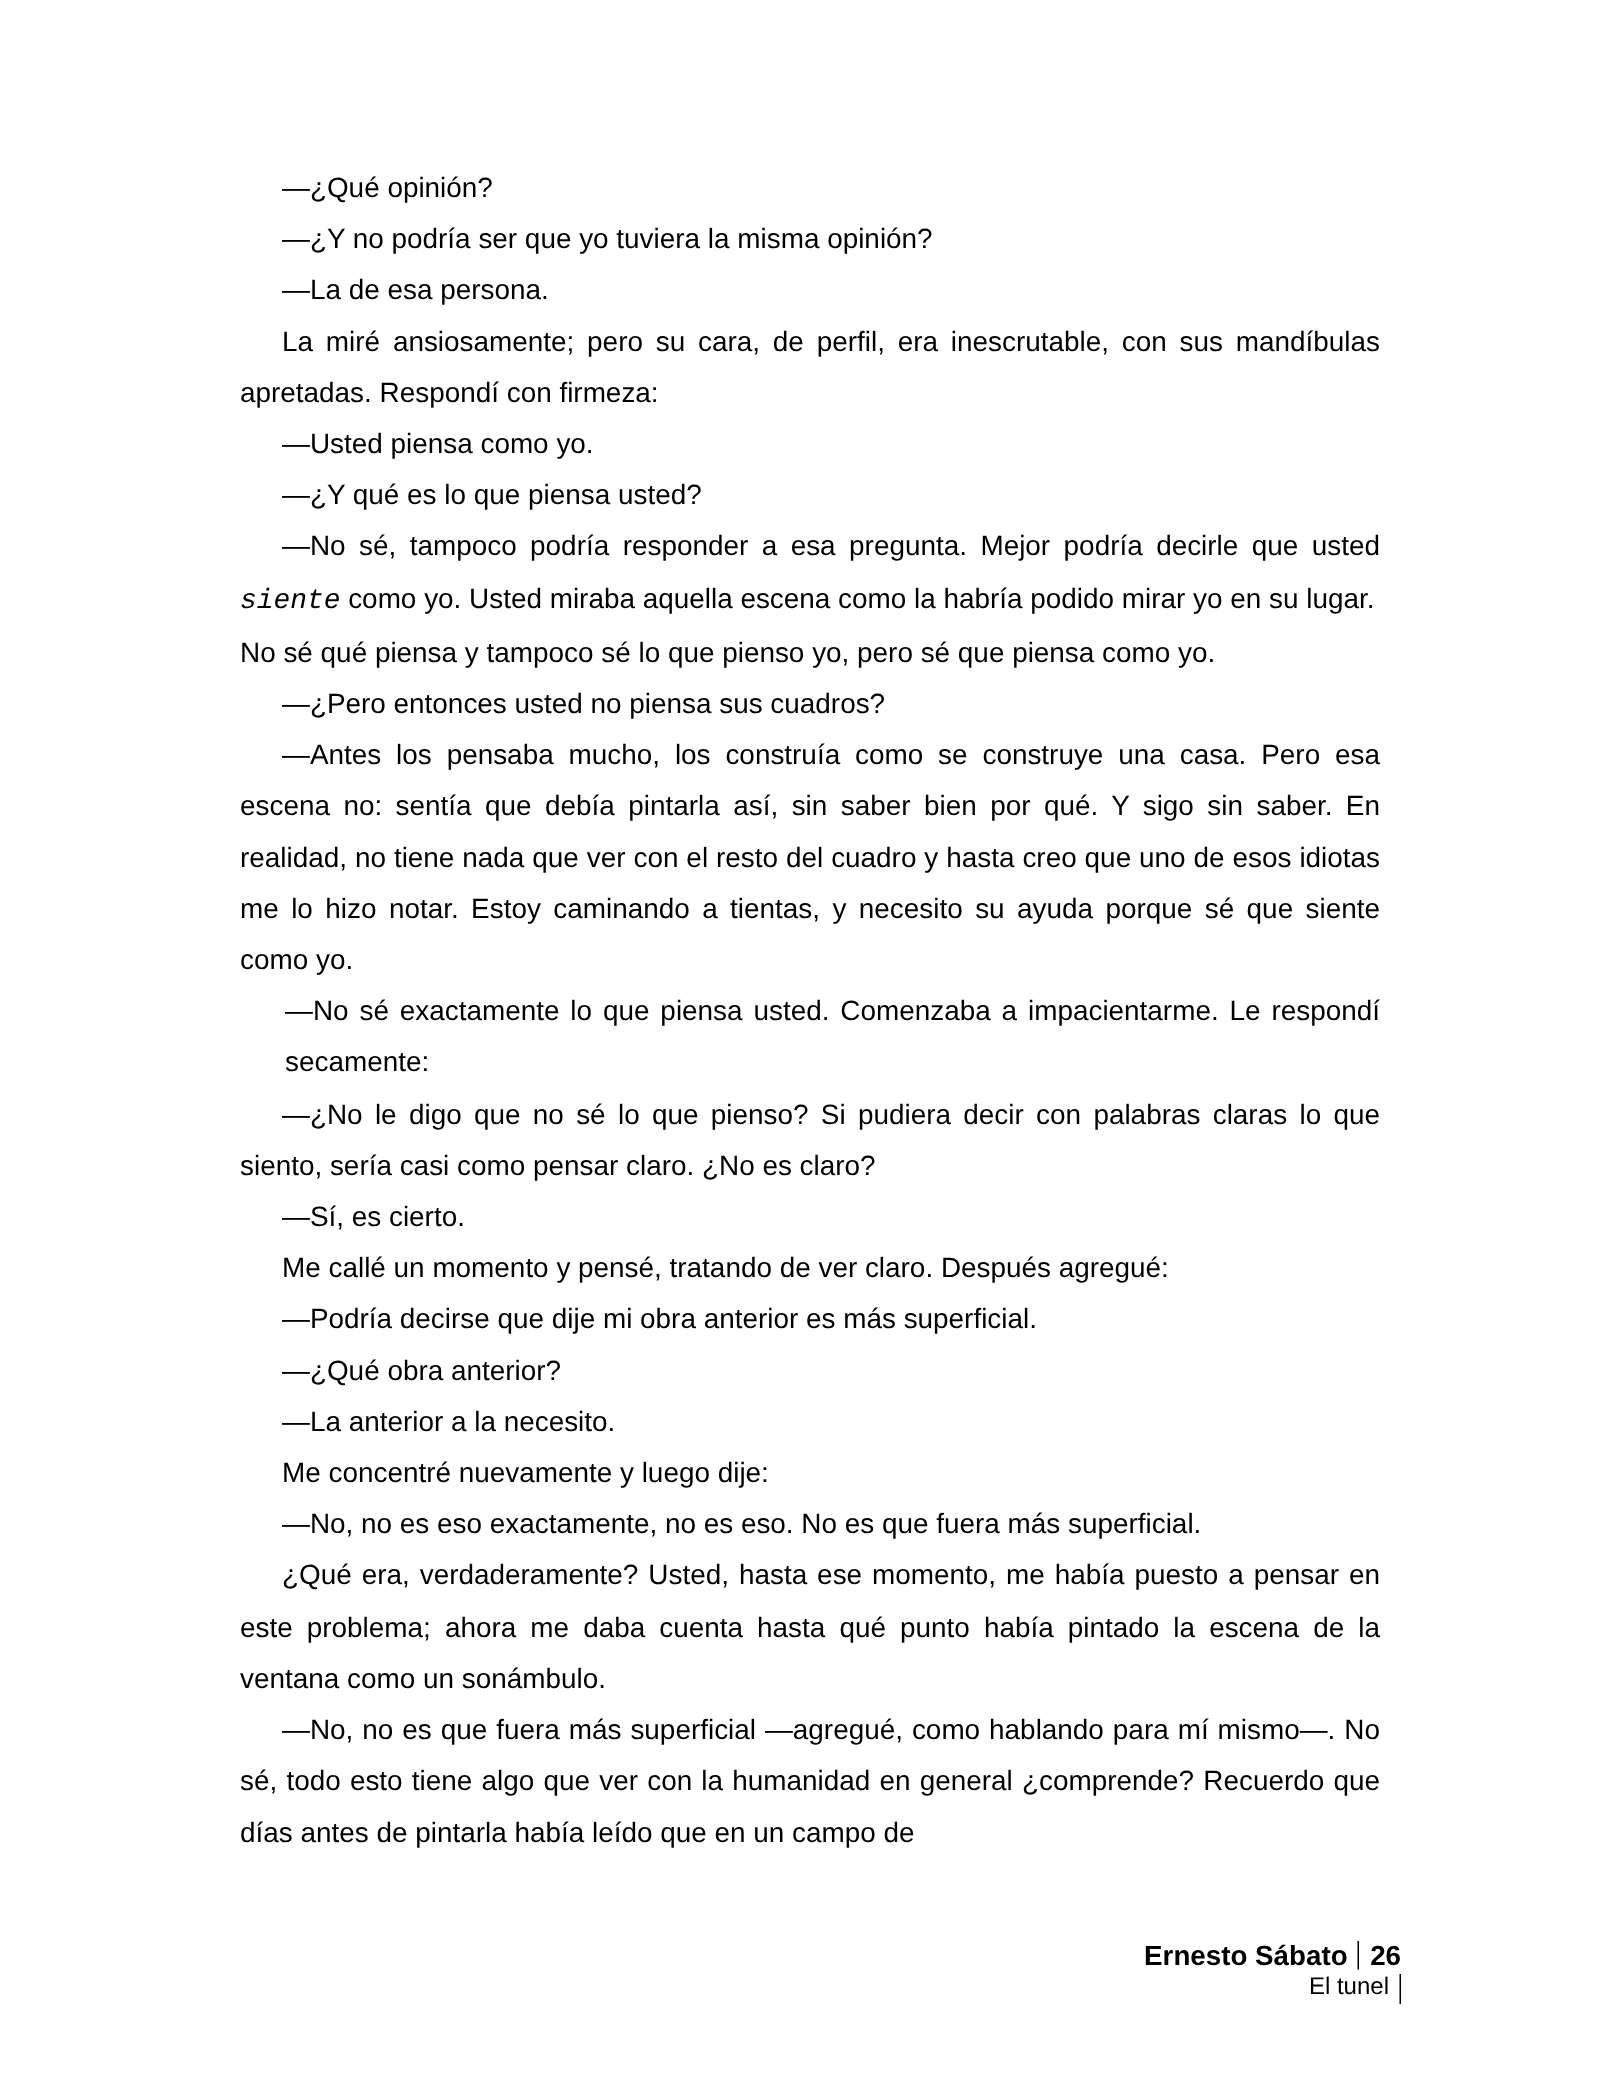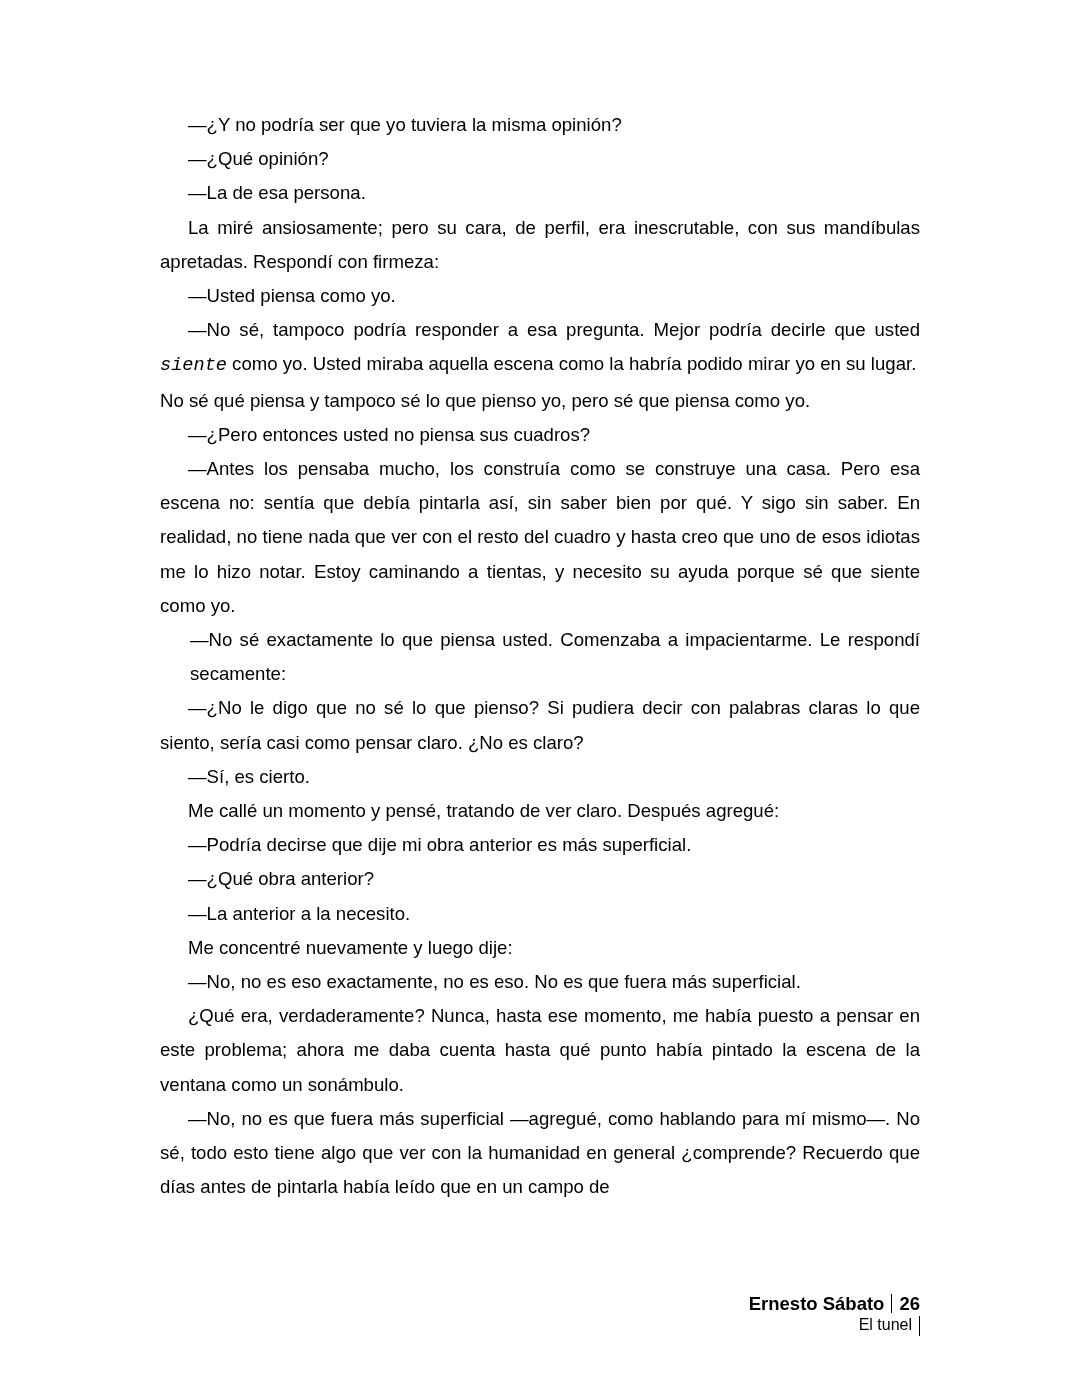--- a/index.html
+++ b/index.html
@@ -42,21 +42,21 @@
   }
   .last-line-left {
     text-align-last: left;
   }
   em {
     font-style: italic;
     font-family: Liberation Mono, monospace;
   }
   .footer {
     position: absolute;
-    right: 160px;
+    right: 146px;
     bottom: 62px;
     text-align: right;
     line-height: 1.25;
   }
   .footer-line1 {
     font-size: 18.5px;
     font-weight: bold;
     white-space: nowrap;
   }
   .footer-sep {
@@ -85,41 +85,42 @@
     font-weight: bold;
   }
 </style>
 </head>
 <body>
 
 <div class="page">
 
   <div class="body-text">
 
+    <p class="para">—¿Qué opinión?</p>
     <p class="para">—¿Y no podría ser que yo tuviera la misma opinión?</p>
-    <p class="para">—¿Qué opinión?</p>
     <p class="para">—La de esa persona.</p>
     <p class="para last-line-left">La miré ansiosamente; pero su cara, de perfil, era inescrutable, con sus mandíbulas apretadas. Respondí con firmeza:</p>
     <p class="para">—Usted piensa como yo.</p>
+    <p class="para">—¿Y qué es lo que piensa usted?</p>
 
     <p class="para last-line-left"><span>—No sé, tampoco podría responder a esa pregunta. Mejor podría decirle que usted </span><em>siente</em><span> como yo. Usted miraba aquella escena como la habría podido mirar yo en su lugar.</span></p>
 
     <p class="para noindent">No sé qué piensa y tampoco sé lo que pienso yo, pero sé que piensa como yo.</p>
     <p class="para">—¿Pero entonces usted no piensa sus cuadros?</p>
     <p class="para last-line-left">—Antes los pensaba mucho, los construía como se construye una casa. Pero esa escena no: sentía que debía pintarla así, sin saber bien por qué. Y sigo sin saber. En realidad, no tiene nada que ver con el resto del cuadro y hasta creo que uno de esos idiotas me lo hizo notar. Estoy caminando a tientas, y necesito su ayuda porque sé que siente como yo.</p>
     <p class="para hang2 last-line-left">—No sé exactamente lo que piensa usted. Comenzaba a impacientarme. Le respondí secamente:</p>
     <p class="para last-line-left">—¿No le digo que no sé lo que pienso? Si pudiera decir con palabras claras lo que siento, sería casi como pensar claro. ¿No es claro?</p>
     <p class="para">—Sí, es cierto.</p>
     <p class="para">Me callé un momento y pensé, tratando de ver claro. Después agregué:</p>
     <p class="para">—Podría decirse que dije mi obra anterior es más superficial.</p>
     <p class="para">—¿Qué obra anterior?</p>
     <p class="para">—La anterior a la necesito.</p>
     <p class="para">Me concentré nuevamente y luego dije:</p>
     <p class="para">—No, no es eso exactamente, no es eso. No es que fuera más superficial.</p>
-    <p class="para last-line-left">¿Qué era, verdaderamente? Nunca, hasta ese momento, me había puesto a pensar en este problema; ahora me daba cuenta hasta qué punto había pintado la escena de la ventana como un sonámbulo.</p>
+    <p class="para last-line-left">¿Qué era, verdaderamente? Usted, hasta ese momento, me había puesto a pensar en este problema; ahora me daba cuenta hasta qué punto había pintado la escena de la ventana como un sonámbulo.</p>
     <p class="para">—No, no es que fuera más superficial —agregué, como hablando para mí mismo—. No sé, todo esto tiene algo que ver con la humanidad en general ¿comprende? Recuerdo que días antes de pintarla había leído que en un campo de</p>
 
   </div>
 
   <div class="footer">
     <div class="footer-line1">
       <span>Ernesto Sábato</span><span class="footer-sep"></span><span class="pagenum">26</span>
     </div>
     <div class="footer-line2">
       <span>El tunel</span><span class="bar"></span>

